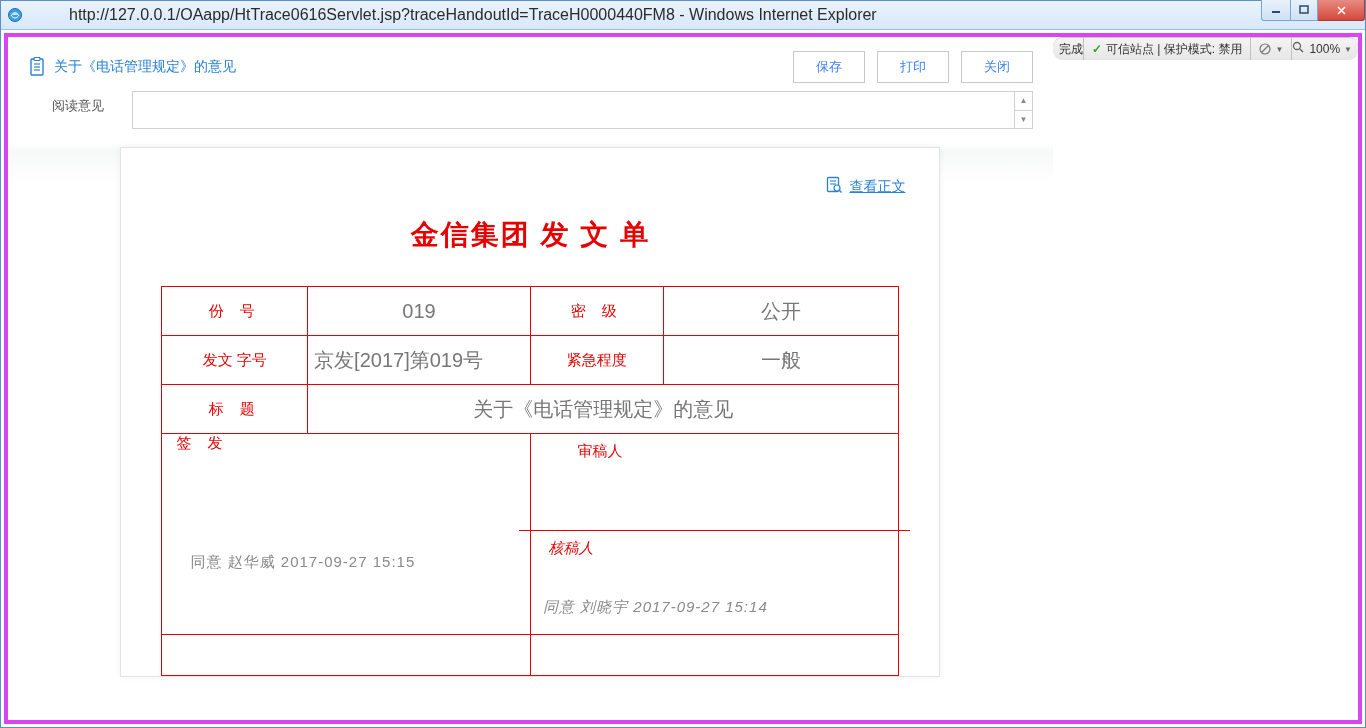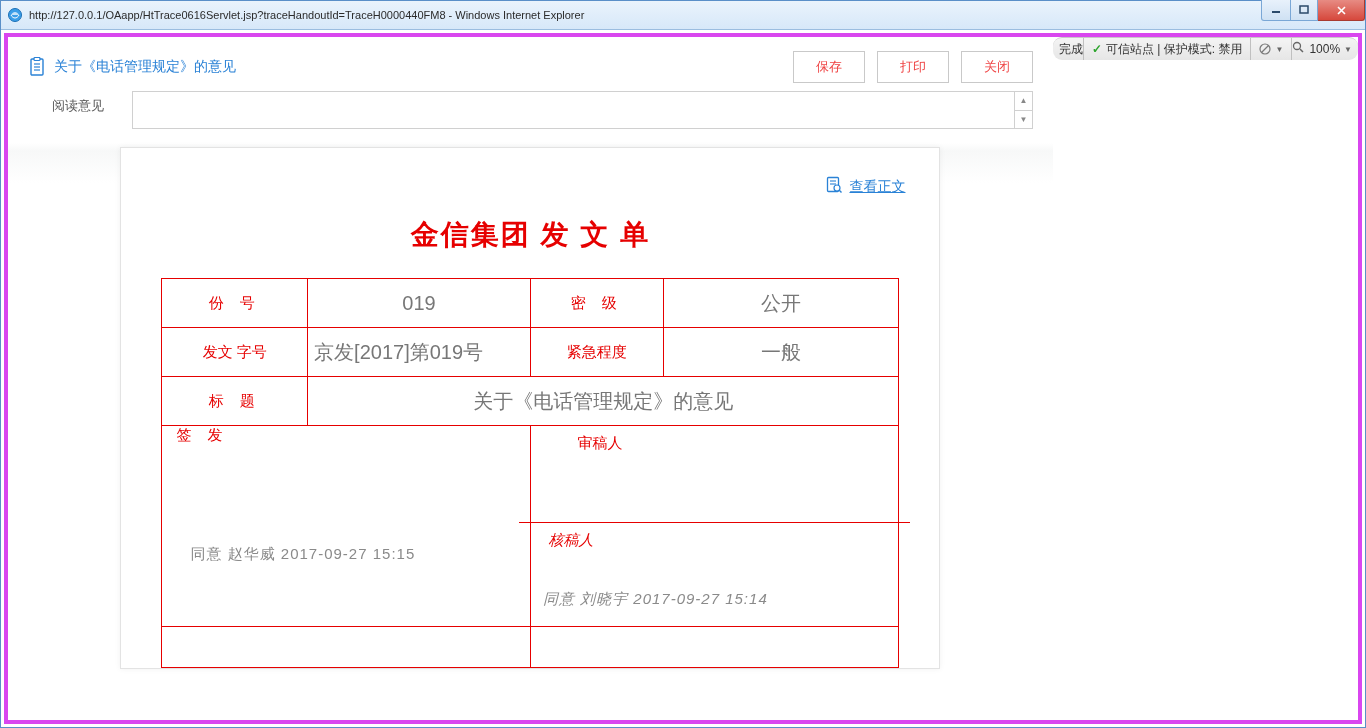--- a/index.html
+++ b/index.html
@@ -1,48 +1,48 @@
 <!DOCTYPE html>
 <html><head>
 <meta charset="utf-8">
 <style>
   html,body{margin:0;padding:0;font-family:"Microsoft YaHei","Segoe UI",Arial,sans-serif;font-size:13px;color:#333;background:#fff;}
   
   .win{width:1366px;height:728px;border:1px solid #5a8fc8;box-sizing:border-box;display:flex;flex-direction:column;background:#fff;}
   .titlebar{height:28px;background:linear-gradient(#eaf3fc,#d7e8f9);border-bottom:1px solid #9bbde0;display:flex;align-items:center;padding:0 0 0 6px;position:relative;}
   .titlebar .ico{width:16px;height:16px;margin-right:6px;display:inline-flex;align-items:center;justify-content:center;}
-  .titlebar .title{color:#2b2b2b;font-size:11px;}
+  .titlebar .title{color:#2b2b2b;font-size:16px;margin-left:40px;}
   .winbtns{position:absolute;right:0;top:-1px;display:flex;}
   .winbtn{height:20px;border:1px solid #7aa7d6;border-top:none;background:linear-gradient(#e8f1fb,#cfe1f3);display:flex;align-items:center;justify-content:center;font-size:11px;color:#2b4a6a;}
   .winbtn.min{width:28px;border-radius:0 0 0 3px;}
   .winbtn.max{width:26px;border-left:none;}
   .winbtn.close{width:46px;border-left:none;border-radius:0 0 3px 0;background:linear-gradient(#e78b83,#d6483c);color:#fff;border-color:#a83a30;}
   .winbtn svg{display:block;}
   
   .client{flex:1;display:flex;flex-direction:row;border:4px solid #d946ef;margin:3px;overflow:hidden;}
   .client-inner{flex:1;overflow:auto;background:#fff;position:relative;}
   
   .topbar{display:flex;align-items:center;padding:14px 20px 8px;}
   .topbar .docicon{width:18px;height:20px;margin-right:8px;}
   .topbar .doctitle{color:#2a82d6;font-size:14px;}
   .topbar .spacer{flex:1;}
-  .btn{border:1px solid #c9c9c9;background:#fff;color:#ef4444;padding:6px 22px;margin-left:12px;font-size:13px;cursor:pointer;}
+  .btn{border:1px solid #c9c9c9;background:#fff;color:#3b82f6;padding:6px 22px;margin-left:12px;font-size:13px;cursor:pointer;}
   
   .oprow{display:flex;align-items:stretch;padding:0 20px 14px 44px;}
   .oplabel{width:80px;color:#555;padding-top:6px;}
   .opbox{flex:1;border:1px solid #d0d0d0;height:36px;position:relative;background:#fff;max-width:1058px;}
   .opbox .spin{position:absolute;right:0;top:0;bottom:0;width:17px;border-left:1px solid #d0d0d0;display:flex;flex-direction:column;}
   .opbox .spin div{flex:1;display:flex;align-items:center;justify-content:center;font-size:8px;color:#888;border-bottom:1px solid #d0d0d0;cursor:pointer;}
   .opbox .spin div:last-child{border-bottom:none;}
   
   .paperwrap{padding:0;background:linear-gradient(180deg,#fff 0,#f7f8f8 8px,#fff 40px);display:flex;justify-content:center;}
   .paper{width:820px;background:#fff;border:1px solid #e3e3e3;box-shadow:0 0 6px rgba(0,0,0,0.06);margin-top:4px;padding:30px 40px 0;box-sizing:border-box;position:relative;}
   .viewlink{position:absolute;right:34px;top:28px;display:flex;align-items:center;color:#2a82d6;font-size:14px;}
   .viewlink a{color:#2a82d6;text-decoration:underline;margin-left:6px;cursor:pointer;}
-  .bigtitle{text-align:center;color:#e60000;font-size:28px;font-weight:bold;letter-spacing:2px;margin:38px 0 24px;}
+  .bigtitle{text-align:center;color:#e60000;font-size:28px;font-weight:bold;letter-spacing:2px;margin:38px 0 32px;}
   
   table.form{width:100%;border-collapse:collapse;}
   table.form td{border:1px solid #e60000;padding:0;}
   .lbl{color:#e60000;text-align:center;font-size:15px;font-weight:500;height:48px;letter-spacing:6px;}
   .lbl.nols{letter-spacing:0;}
   .val{color:#777;text-align:center;font-size:20px;height:48px;}
   .val-left{text-align:left;padding-left:6px !important;}
   td.section{vertical-align:top;padding:8px 12px;height:200px;}
   .sec-lbl{color:#e60000;font-size:15px;letter-spacing:6px;display:block;text-align:center;}
   .sec-lbl.nols{letter-spacing:0;}

